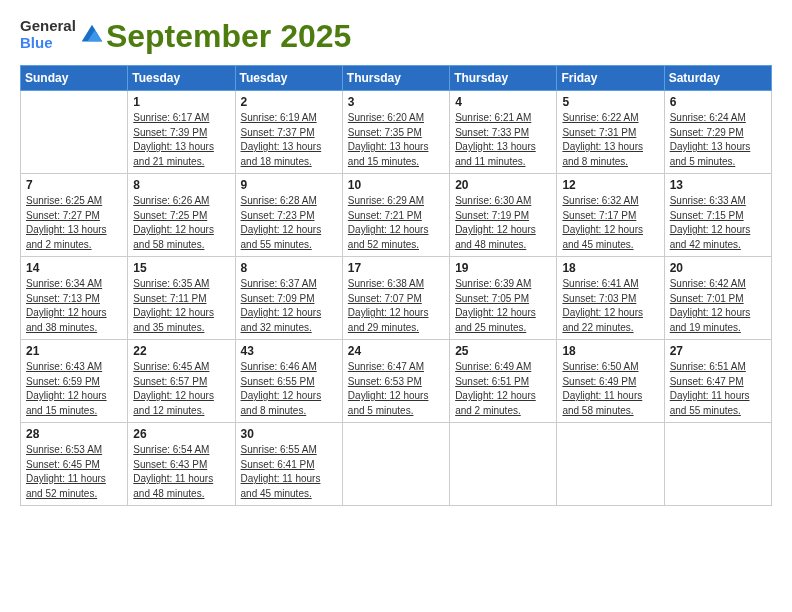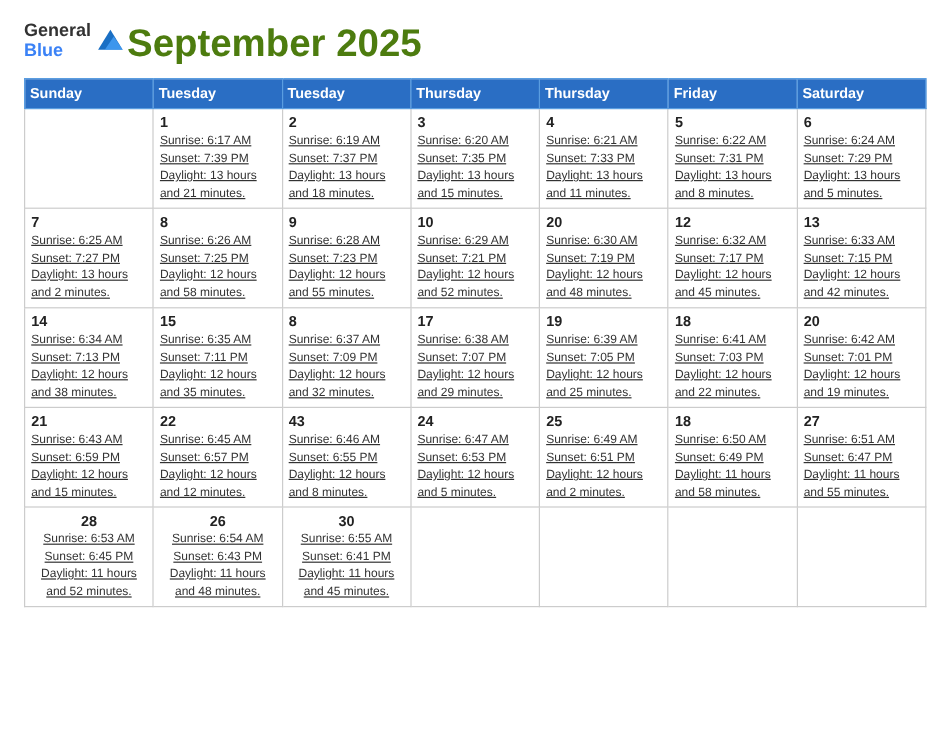--- a/index.html
+++ b/index.html
@@ -71,21 +71,20 @@
       border: 1px solid #ccc;
       vertical-align: top;
       padding: 4px 5px;
       font-size: 9.5px;
       color: #333;
       height: 82px;
       background: #fff;
     }
     .calendar tr:last-child td {
       height: 70px;
-      text-align: center;
     }
     .day-number {
       font-size: 12px;
       font-weight: bold;
       color: #222;
       margin-bottom: 2px;
       display: block;
     }
     .day-info {
       font-size: 10px;

